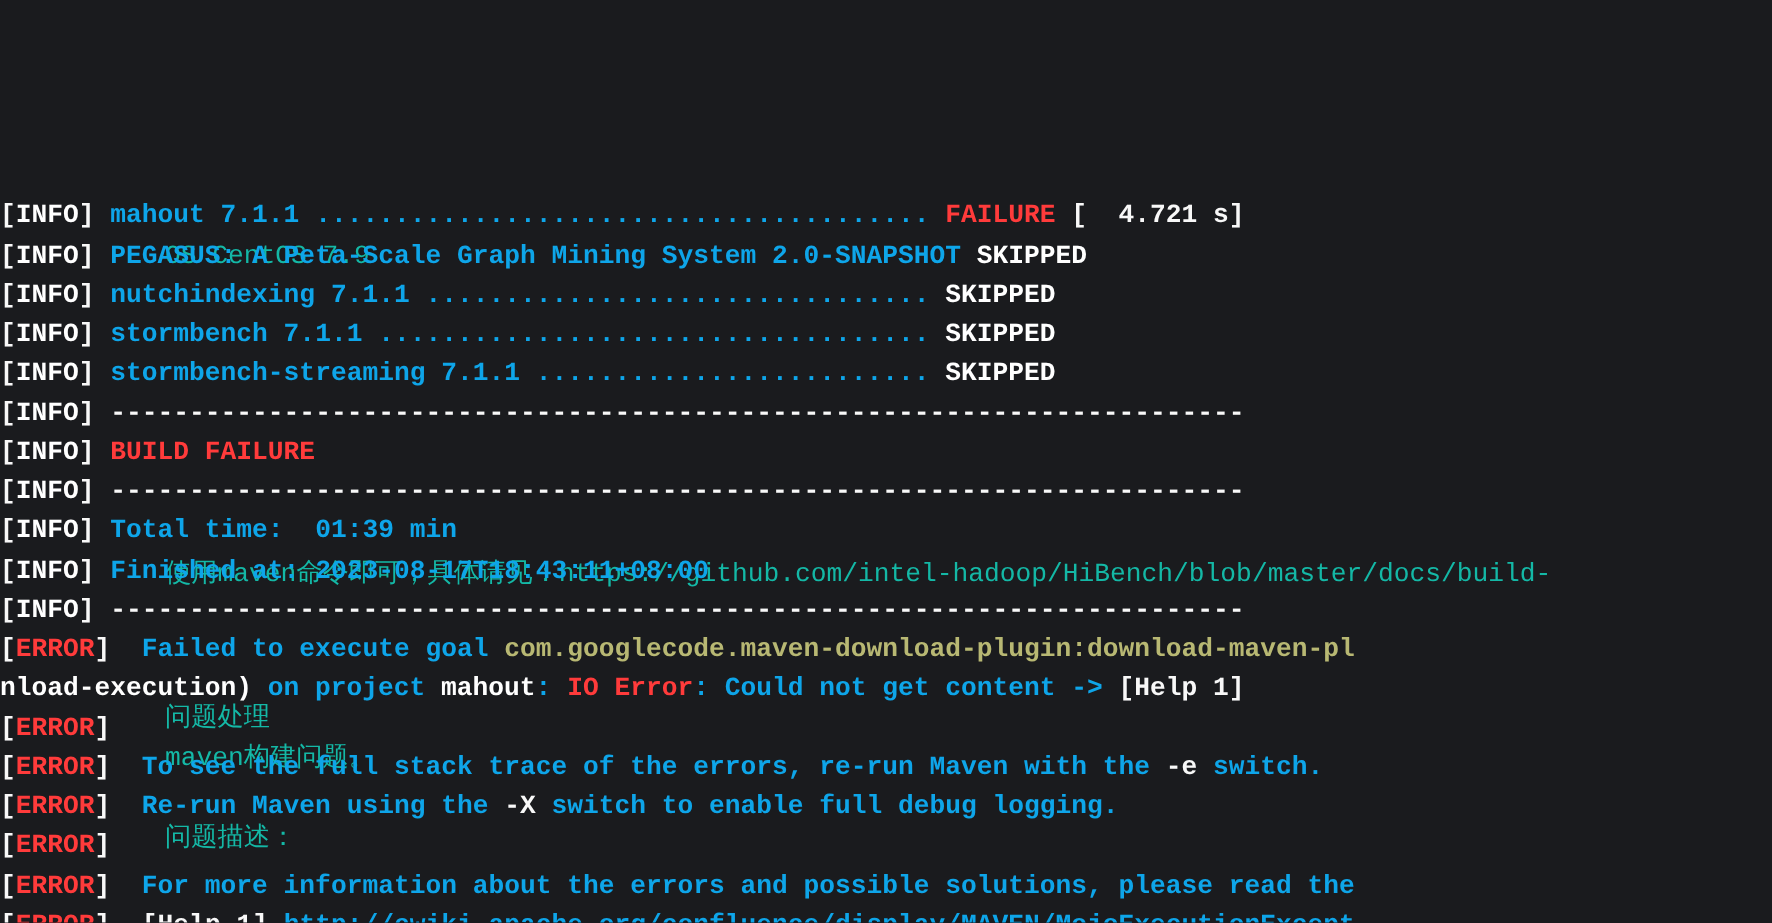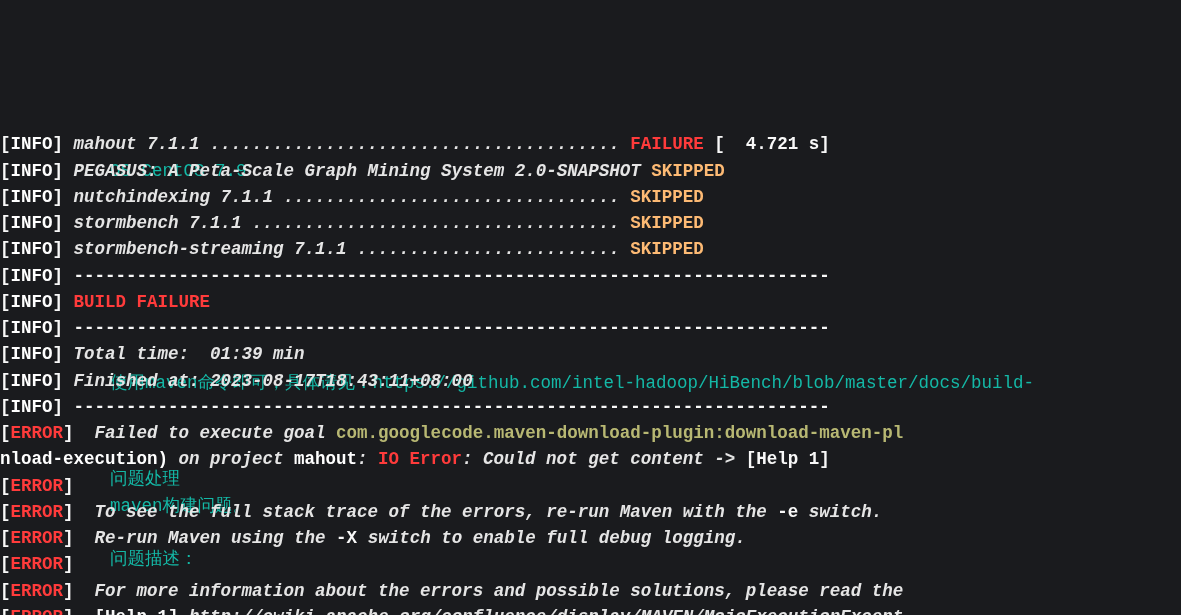--- a/index.html
+++ b/index.html
@@ -12,23 +12,23 @@
     line-height: 1.5;
     color: #e8e8e8;
     white-space: pre;
     overflow: hidden;
     width: 1181px;
     height: 615px;
   }
   .line { display: block; }
   .br-cyan { color: #ffffff; }
   .br-white { color: #f8f8f8; }
-  .green { color: #e5e5e5; font-style: italic; }
+  .green { color: #0ea5e9; }
   .br-red { color: #ff3b3b; margin-top: 44px; }
-  .br-yellow { color: #fdba74; }
+  .br-yellow { color: #ffffff; }
   .dim-yellow { color: #b8b873; text-align: right; }
   .ghost {
     position: absolute;
     color: #14b8a6;
     z-index: -1;
     font-weight: normal;
   }
 </style>
 </head>
 <body>

